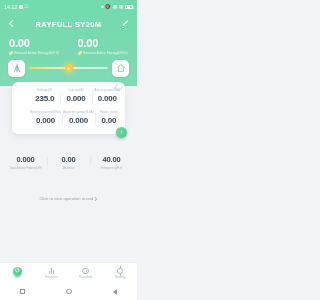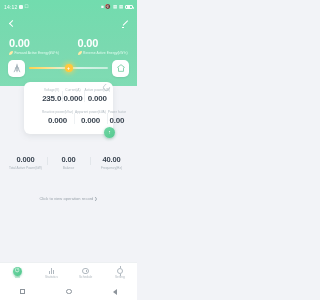--- a/index.html
+++ b/index.html
@@ -85,21 +85,21 @@
   .dot {
     position:absolute; left:50%; top:50%; transform:translate(-50%,-50%);
     width:8px;height:8px;border-radius:50%;background:#ffc83d;
     box-shadow:0 0 4px 2px rgba(255,210,80,.55);
     display:flex;align-items:center;justify-content:center;
     color:#fff;font-size:5px;font-weight:bold;line-height:1;
   }
   
   .card {
     position:relative;
-    margin:0 24px; background:#ffffff; border-radius:6px;
+    margin:0 12px; background:#ffffff; border-radius:6px;
     box-shadow:0 2px 6px rgba(90,110,105,.13);
     padding:6px 2px 7px 17px;
     margin-top:-4px;
   }
   .refresh {
     position:absolute; top:2px; right:3px;
     width:7px;height:7px;border-radius:50%;
     border:1px solid #cfd6da; border-top-color:transparent;
     transform:rotate(40deg); cursor:pointer;
   }
@@ -213,20 +213,21 @@
       <span class="sb-ico">▩</span>
       <span class="sb-ico">▩</span>
       <span class="bat">
           <i></i>
         </span>
     </div>
   </div>
 
   <div class="appbar">
     <div class="chev-back"></div>
+    <div class="title">RAYFULL SY20M</div>
     <div class="pen"></div>
   </div>
 
   <div class="totals">
     <div class="tot">
       <div class="val">0.00</div>
       <div class="lbl">
         <span class="leaf"></span>
         <span>Forward Active Energy(kW·h)</span>
       </div>

